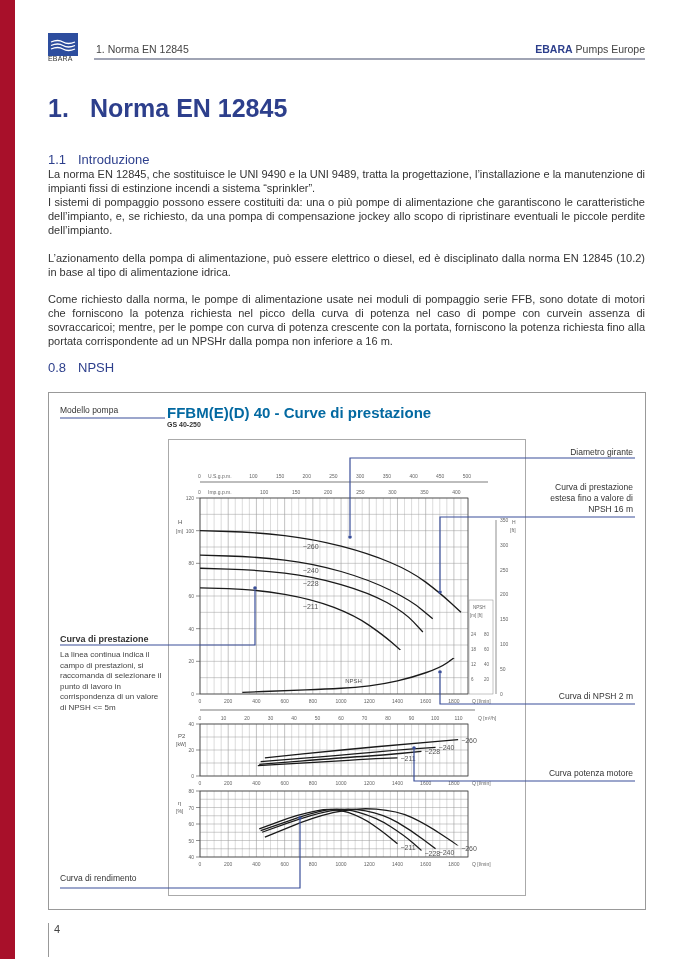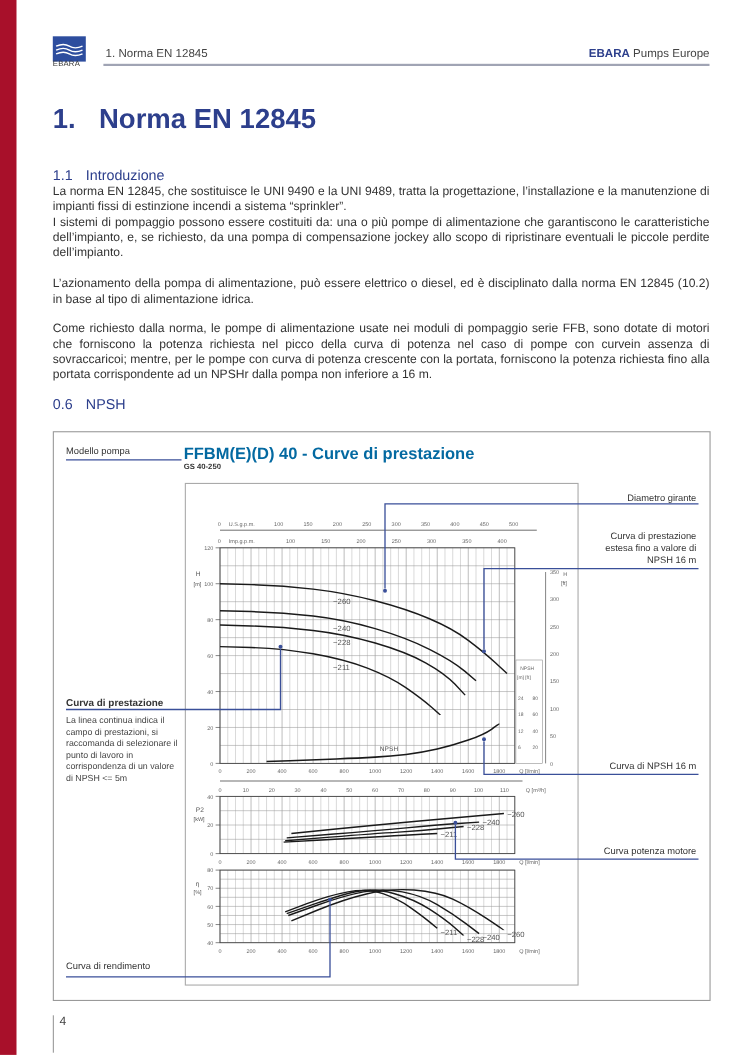--- a/index.html
+++ b/index.html
@@ -47,36 +47,36 @@
 <div class="hdr-right"><b>EBARA</b><span> Pumps Europe</span></div>
 <div class="hdr-line"></div>
 
 <h1><span class="num">1.</span><span>Norma EN 12845</span></h1>
 
 <div class="h2" style="top:152px"><span class="num">1.1</span><span>Introduzione</span></div>
 <p class="para" style="top:167px">La norma EN 12845, che sostituisce le UNI 9490 e la UNI 9489, tratta la progettazione, l’installazione e la manutenzione di impianti fissi di estinzione incendi a sistema “sprinkler”.</p>
 <p class="para" style="top:195px">I sistemi di pompaggio possono essere costituiti da: una o più pompe di alimentazione che garantiscono le caratteristiche dell’impianto, e, se richiesto, da una pompa di compensazione jockey allo scopo di ripristinare eventuali le piccole perdite dell’impianto.</p>
 <p class="para" style="top:251px">L’azionamento della pompa di alimentazione, può essere elettrico o diesel, ed è disciplinato dalla norma EN 12845 (10.2) in base al tipo di alimentazione idrica.</p>
 <p class="para" style="top:292px">Come richiesto dalla norma, le pompe di alimentazione usate nei moduli di pompaggio serie FFB, sono dotate di motori che forniscono la potenza richiesta nel picco della curva di potenza nel caso di pompe con curvein assenza di sovraccaricoi; mentre, per le pompe con curva di potenza crescente con la portata, forniscono la potenza richiesta fino alla portata corrispondente ad un NPSHr dalla pompa non inferiore a 16 m.</p>
-<div class="h2" style="top:360px"><span class="num">0.6</span><span>NPSH</span></div>
+<div class="h2" style="top:360px"><span class="num">0.8</span><span>NPSH</span></div>
 
 <div class="frame"></div>
 <div class="chart-frame"></div>
 
 <div class="lbl" style="left:60px;top:405px">Modello pompa</div>
 <div class="chart-title">FFBM(E)(D) 40 - Curve di prestazione</div>
 <div class="chart-sub">GS 40-250</div>
 
 <div class="lbl r" style="right:45px;top:447px">Diametro girante</div>
 <div class="lbl r" style="right:45px;top:482px;line-height:11px">
   <div>Curva di prestazione</div>
   <div>estesa fino a valore di</div>
   <div>NPSH 16 m</div>
 </div>
-<div class="lbl r" style="right:45px;top:691px">Curva di NPSH 16 m</div>
+<div class="lbl r" style="right:45px;top:691px">Curva di NPSH 2 m</div>
 <div class="lbl r" style="right:45px;top:768px">Curva potenza motore</div>
 <div class="lbl" style="left:60px;top:873px">Curva di rendimento</div>
 <div class="curve-title">Curva di prestazione</div>
 <div class="curve-desc">La linea continua indica il campo di prestazioni, si raccomanda di selezionare il punto di lavoro in corrispondenza di un valore di NPSH &lt;= 5m</div>
 
 <svg id="charts" width="678" height="959" style="position:absolute;left:0;top:0;pointer-events:none">
     <line x1="200" x2="200" y1="498" y2="694" stroke="#9a9a9a" stroke-width="0.6"></line>
     <line x1="207.05263157894737" x2="207.05263157894737" y1="498" y2="694" stroke="#9a9a9a" stroke-width="0.35"></line>
     <line x1="214.10526315789474" x2="214.10526315789474" y1="498" y2="694" stroke="#9a9a9a" stroke-width="0.35"></line>
     <line x1="221.1578947368421" x2="221.1578947368421" y1="498" y2="694" stroke="#9a9a9a" stroke-width="0.35"></line>

